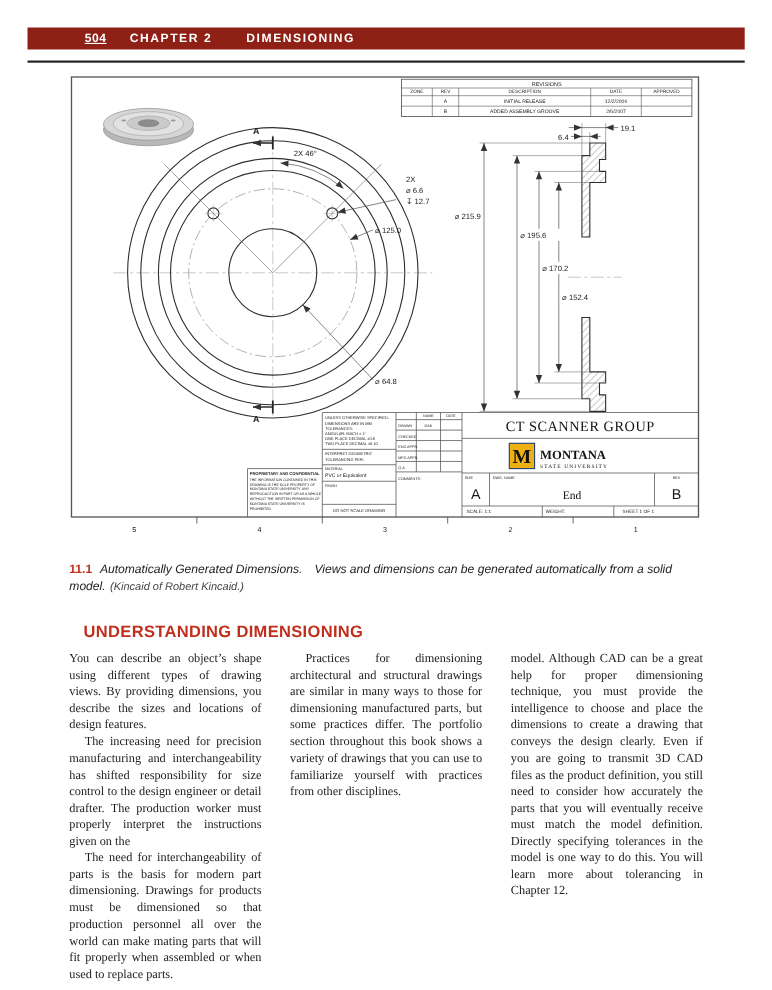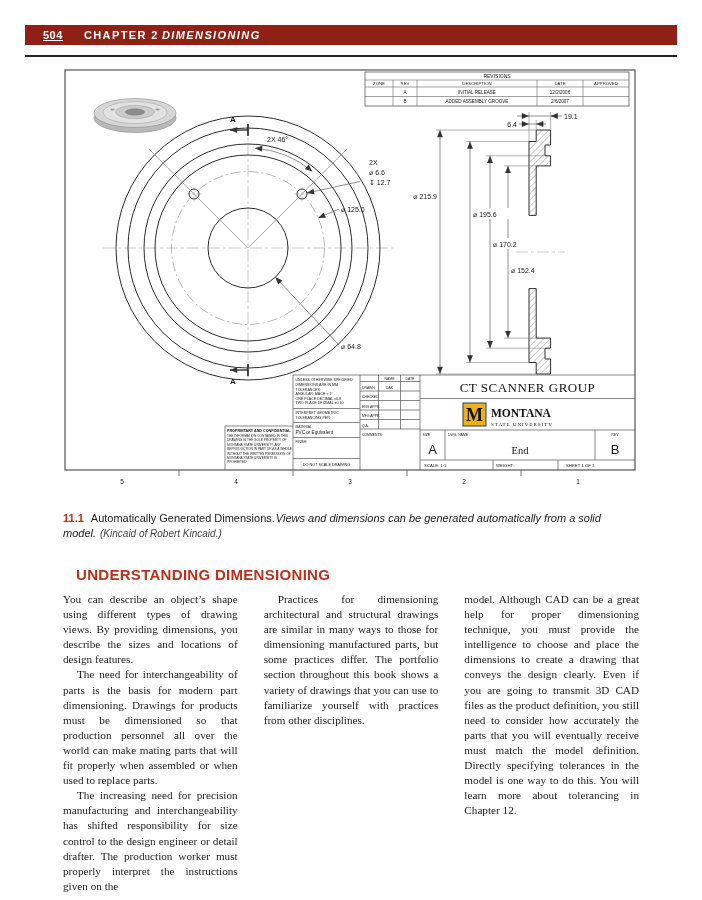--- a/index.html
+++ b/index.html
@@ -1,27 +1,27 @@
 <!DOCTYPE html>
 <html><head>
 <meta charset="utf-8">
 <style>
   html,body{margin:0;padding:0;background:#ffffff;}
   .page{position:relative;width:702px;height:900px;background:#fff;overflow:hidden;
         font-family:"Liberation Sans","DejaVu Sans",sans-serif;}
   .chapter-bar{position:absolute;left:25px;top:25px;width:652px;height:20px;
         background:#8e2016;color:#fff;font-size:11px;font-weight:bold;line-height:20px;}
-  .chapter-bar .pg{margin-left:18px;letter-spacing:.5px;text-decoration:underline;}
+  .chapter-bar .pg{margin-left:52px;letter-spacing:.5px;text-decoration:underline;}
   .chapter-bar .ch{margin-left:18px;letter-spacing:1.4px;}
-  .chapter-bar .ti{margin-left:0;letter-spacing:1.4px;font-style:italic;}
+  .chapter-bar .ti{margin-left:28px;letter-spacing:1.4px;}
   .rule{position:absolute;left:25px;top:55px;width:652px;height:2px;background:#272321;}
   .figure{position:absolute;left:63px;top:68px;width:576px;height:422px;}
   .caption{position:absolute;left:63px;top:500px;width:576px;font-size:11px;line-height:15px;color:#333;}
   .capnum{color:#bf2f1c;font-weight:bold;margin-right:7px;}
-  .captitle{color:#222;margin-right:1px;}
+  .captitle{color:#222;margin-right:11px;font-style:italic;}
   .captext{font-style:italic;color:#222;margin-right:4px;}
   .capcredit{font-style:italic;font-size:10px;color:#444;}
   .heading{position:absolute;left:76px;top:566px;margin:0;font-size:15px;font-weight:bold;
         color:#bf2f1c;letter-spacing:.3px;}
   .cols{position:absolute;left:63px;top:592px;width:576px;display:flex;gap:26px;
         font-family:"Liberation Serif","DejaVu Serif",serif;font-size:11.2px;line-height:15.1px;
         color:#1c1c1c;text-align:justify;}
   .col{width:182px;}
   .col p{margin:0;}
   .col p.ind{text-indent:14px;}
@@ -247,22 +247,22 @@
 
   <p class="caption">
     <span class="capnum">11.1</span><span class="captitle">Automatically Generated Dimensions.</span><span class="captext">Views and dimensions can be generated automatically from a solid model.</span><span class="capcredit">(Kincaid of Robert Kincaid.)</span>
   </p>
 
   <h2 class="heading">UNDERSTANDING DIMENSIONING</h2>
 
   <div class="cols">
     <div class="col">
       <p>You can describe an object’s shape using different types of drawing views. By providing dimensions, you describe the sizes and locations of design features.</p>
+      <p class="ind">The increasing need for precision manufacturing and interchangeability has shifted responsibility for size control to the design engineer or detail drafter. The production worker must properly interpret the instructions given on the</p>
       <p class="ind">The need for interchangeability of parts is the basis for modern part dimensioning. Drawings for products must be dimensioned so that production personnel all over the world can make mating parts that will fit properly when assembled or when used to replace parts.</p>
-      <p class="ind">The increasing need for precision manufacturing and interchangeability has shifted responsibility for size control to the design engineer or detail drafter. The production worker must properly interpret the instructions given on the</p>
     </div>
     <div class="col">
       <p class="ind">Practices for dimensioning architectural and structural drawings are similar in many ways to those for dimensioning manufactured parts, but some practices differ. The portfolio section throughout this book shows a variety of drawings that you can use to familiarize yourself with practices from other disciplines.</p>
     </div>
     <div class="col">
       <p>model. Although CAD can be a great help for proper dimensioning technique, you must provide the intelligence to choose and place the dimensions to create a drawing that conveys the design clearly. Even if you are going to transmit 3D CAD files as the product definition, you still need to consider how accurately the parts that you will eventually receive must match the model definition. Directly specifying tolerances in the model is one way to do this. You will learn more about tolerancing in Chapter 12.</p>
     </div>
   </div>
 
 </div>

